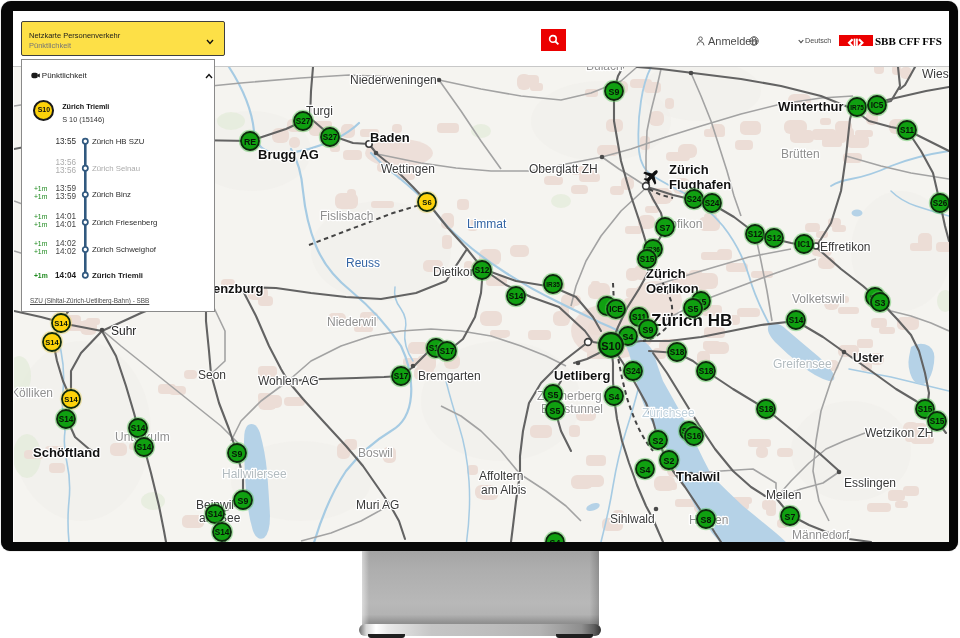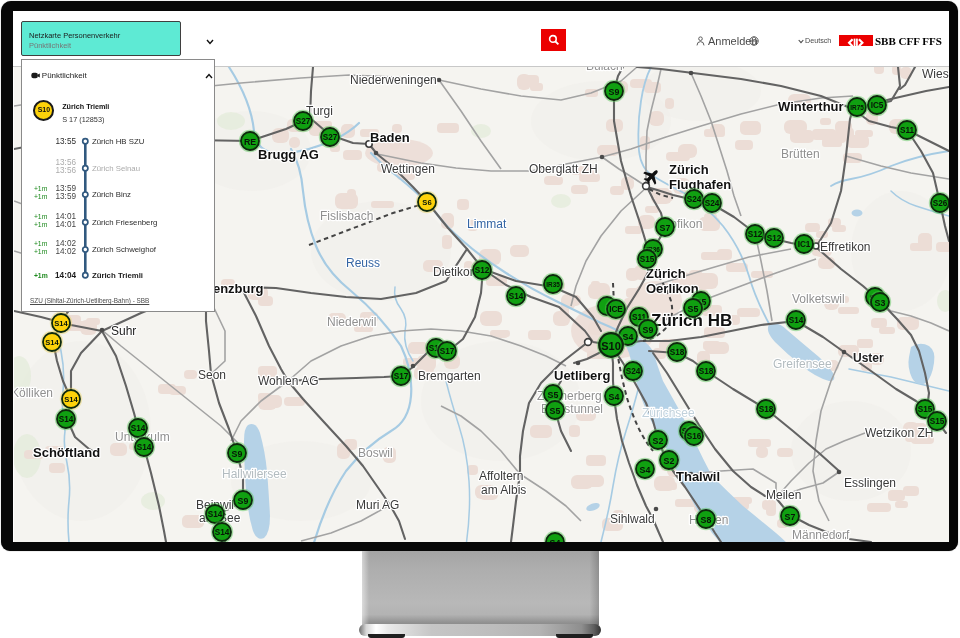--- a/index.html
+++ b/index.html
@@ -1,20 +1,20 @@
 <!DOCTYPE html>
 <html><head><meta charset="utf-8"><title>SBB</title>
 <style>
 * { margin:0; padding:0; box-sizing:border-box; }
 html,body { width:960px; height:638px; background:#ffffff; font-family:"Liberation Sans", sans-serif; overflow:hidden; }
 .monitor { position:absolute; left:1px; top:1px; width:957px; height:550px; background:#070707; border-radius:10px 10px 9px 9px; box-shadow:0 0 1px rgba(0,0,0,.6); }
 .screen { position:absolute; left:12px; top:10px; width:936px; height:531px; background:#ffffff; overflow:hidden; }
 .map { position:absolute; left:1px; top:55px; }
 .topline { position:absolute; left:0; top:55px; width:936px; height:1px; background:#c8c8c8; }
-.dd { position:absolute; left:8px; top:10px; width:160px; height:35px; background:#5eead4; border:1px solid #3f3f3f; border-radius:2px; }
+.dd { position:absolute; left:8px; top:10px; width:204px; height:35px; background:#fde047; border:1px solid #3f3f3f; border-radius:2px; }
 .dd .l1 { position:absolute; left:7px; top:9.5px; font-size:7.5px; color:#1c1c1c; line-height:8px; }
 .dd .l2 { position:absolute; left:7px; top:19.5px; font-size:7.5px; color:#767676; line-height:8px; }
 .panel { position:absolute; left:8px; top:48px; width:194px; height:253px; background:#fff; border:1px solid #8a8a8a; }
 .ph .t { position:absolute; left:19.8px; top:11.5px; font-size:8px; color:#1c1c1c; line-height:8px; }
 .badge10 { position:absolute; left:11.4px; top:40.3px; width:21px; height:20.4px; border-radius:50%; background:#fdd20a; border:2px solid #1a1a1a; color:#111; font-size:7px; font-weight:bold; text-align:center; line-height:16.4px; }
 .tt1 { position:absolute; left:40.2px; top:43px; font-size:7.2px; font-weight:bold; color:#111; line-height:8px; }
 .tt2 { position:absolute; left:40.2px; top:56px; font-size:7.3px; color:#333; line-height:8px; }
 .plink { position:absolute; left:8px; top:237px; font-size:6.4px; color:#4a4a4a; text-decoration:underline; line-height:7px; }
 .sinput { position:absolute; left:340.5px; top:17.5px; width:187.5px; height:22.5px; border:1px solid #b5b5b5; background:#fff; }
 .sinput span { position:absolute; left:8px; top:7px; font-size:7.5px; color:#787878; line-height:8px; }
@@ -766,21 +766,21 @@
           <path d="M 6.9,2.4 L 8.8,1.4 L 8.8,5.6 L 6.9,4.6 Z" fill="#1a1a1a"></path>
         </svg>
   <div class="ph">
           <div class="t">Pünktlichkeit</div>
         </div>
   <svg class="icon" style="left:183px;top:12.7px" width="8" height="6" viewBox="0 0 8 6">
           <polyline points="1,5 4,1.6 7,5" fill="none" stroke="#111" stroke-width="1.4"></polyline>
         </svg>
   <div class="badge10">S10</div>
   <div class="tt1">Zürich Triemli</div>
-  <div class="tt2">S 17 (12853)</div>
+  <div class="tt2">S 10 (15146)</div>
   <svg width="191" height="160" style="position:absolute;left:0;top:72px" viewBox="0 0 191 160" font-family="Liberation Sans, sans-serif">
           <line x1="63.3" y1="9.3" x2="63.3" y2="143.3" stroke="#31597f" stroke-width="2.6"></line>
           <text x="54" y="12.0" font-size="8.2" fill="#2c2c2c" text-anchor="end">13:55</text>
           <text x="69.9" y="12.0" font-size="7.8" fill="#2c2c2c">Zürich HB SZU</text>
           <circle cx="63.3" cy="9.3" r="2.6" fill="#fff" stroke="#31597f" stroke-width="1.7"></circle>
           <text x="54" y="33.0" font-size="8.2" fill="#ababab" text-anchor="end">13:56</text>
           <text x="54" y="41.0" font-size="8.2" fill="#ababab" text-anchor="end">13:56</text>
           <text x="69.9" y="38.900000000000006" font-size="7.8" fill="#ababab">Zürich Selnau</text>
           <circle cx="63.3" cy="36.2" r="2.6" fill="#fff" stroke="#31597f" stroke-width="1.7"></circle>
           <text x="54" y="59.4" font-size="8.2" fill="#444444" text-anchor="end">13:59</text>

